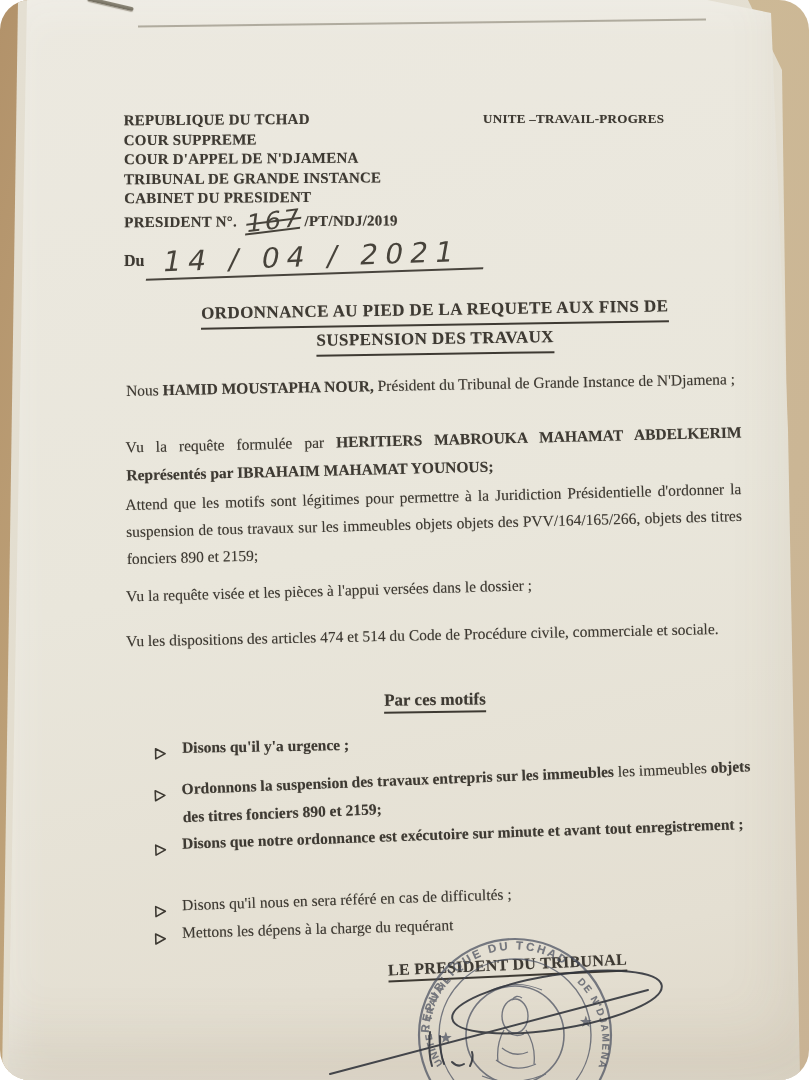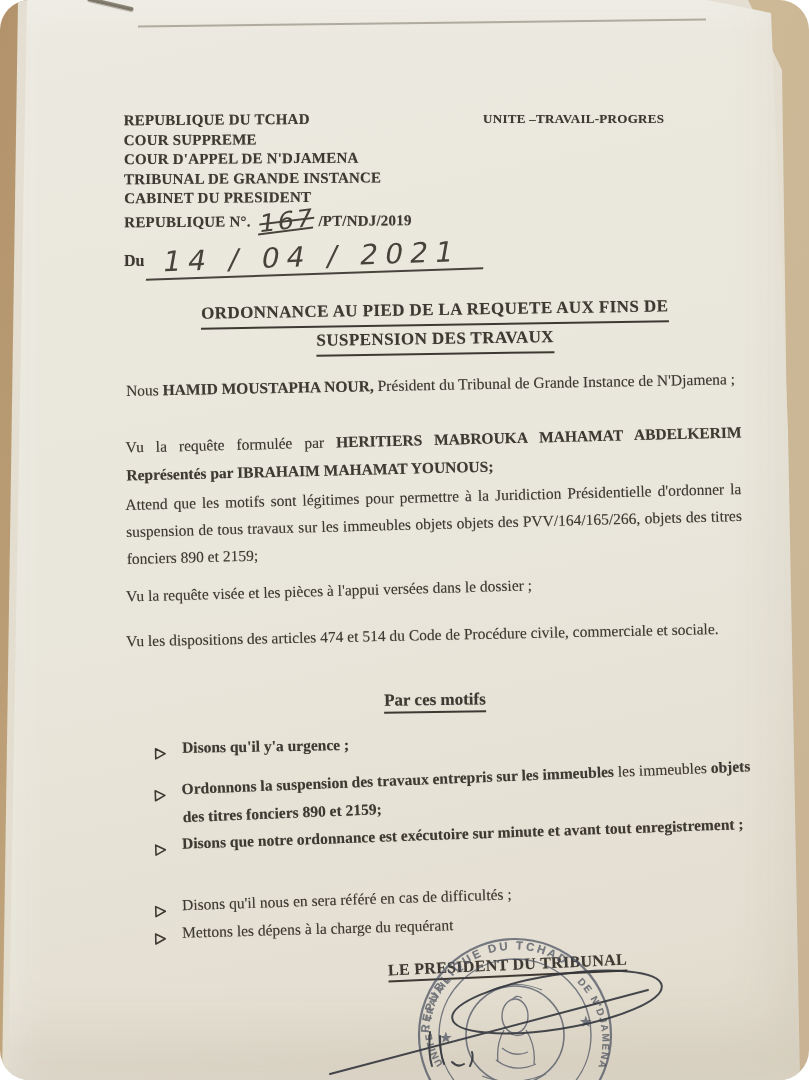--- a/index.html
+++ b/index.html
@@ -88,21 +88,21 @@
 
   <div class="content">
 
     <div class="hdr-left">
       <div>REPUBLIQUE DU TCHAD</div>
       <div>COUR SUPPREME</div>
       <div>COUR D'APPEL DE N'DJAMENA</div>
       <div>TRIBUNAL DE GRANDE INSTANCE</div>
       <div>CABINET DU PRESIDENT</div>
       <div class="rep-line">
-        <span>REPUBLIQUE N°.</span><span class="hand num">167</span><span>/PT/NDJ/2019</span>
+        <span>PRESIDENT N°.</span><span class="hand num">167</span><span>/PT/NDJ/2019</span>
       </div>
     </div>
 
     <div class="motto">UNITE –TRAVAIL-PROGRES</div>
 
     <div class="date-line">
       <span>Du</span><span class="hand date">14 / 04 / 2021</span>
     </div>
 
     <div class="title">

